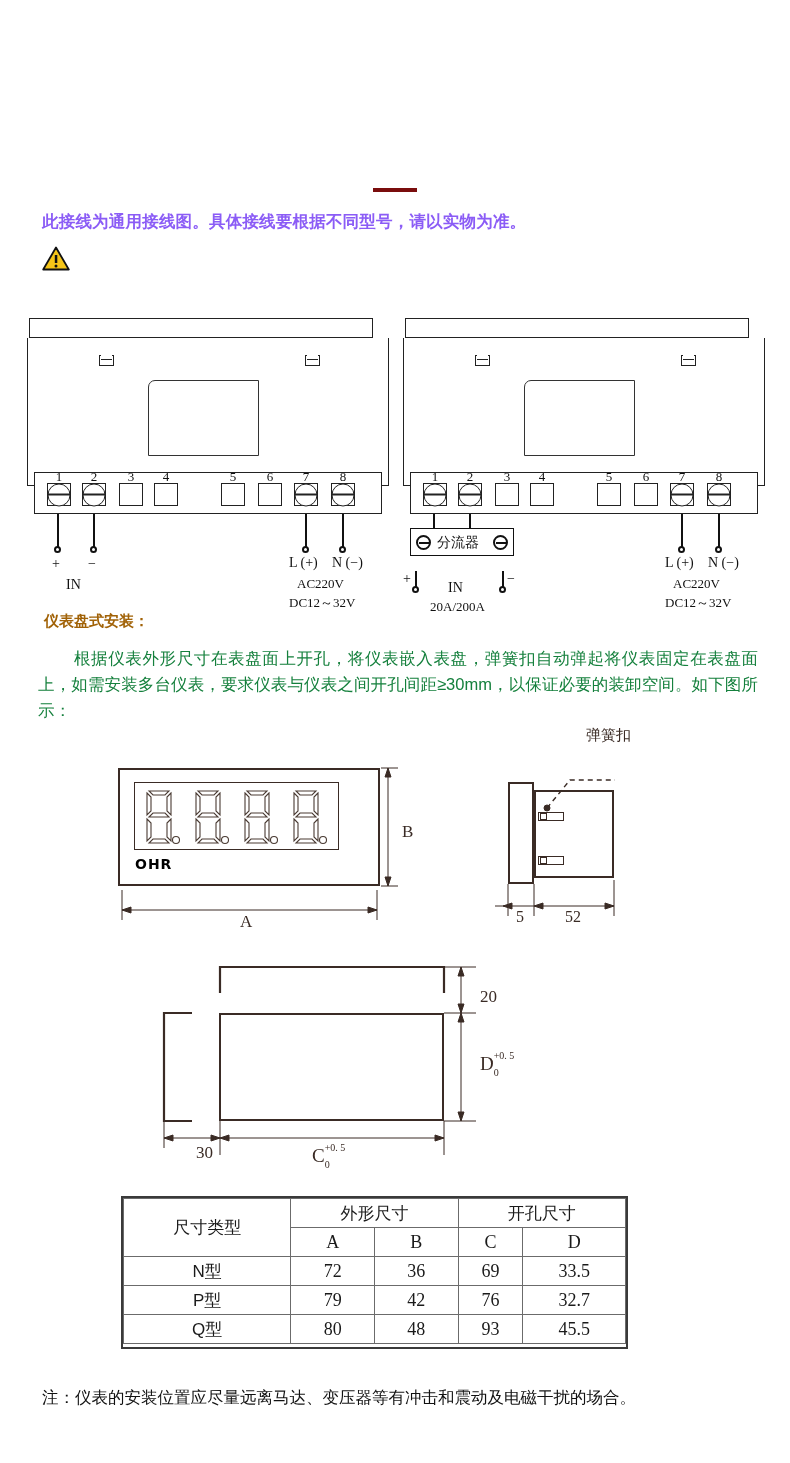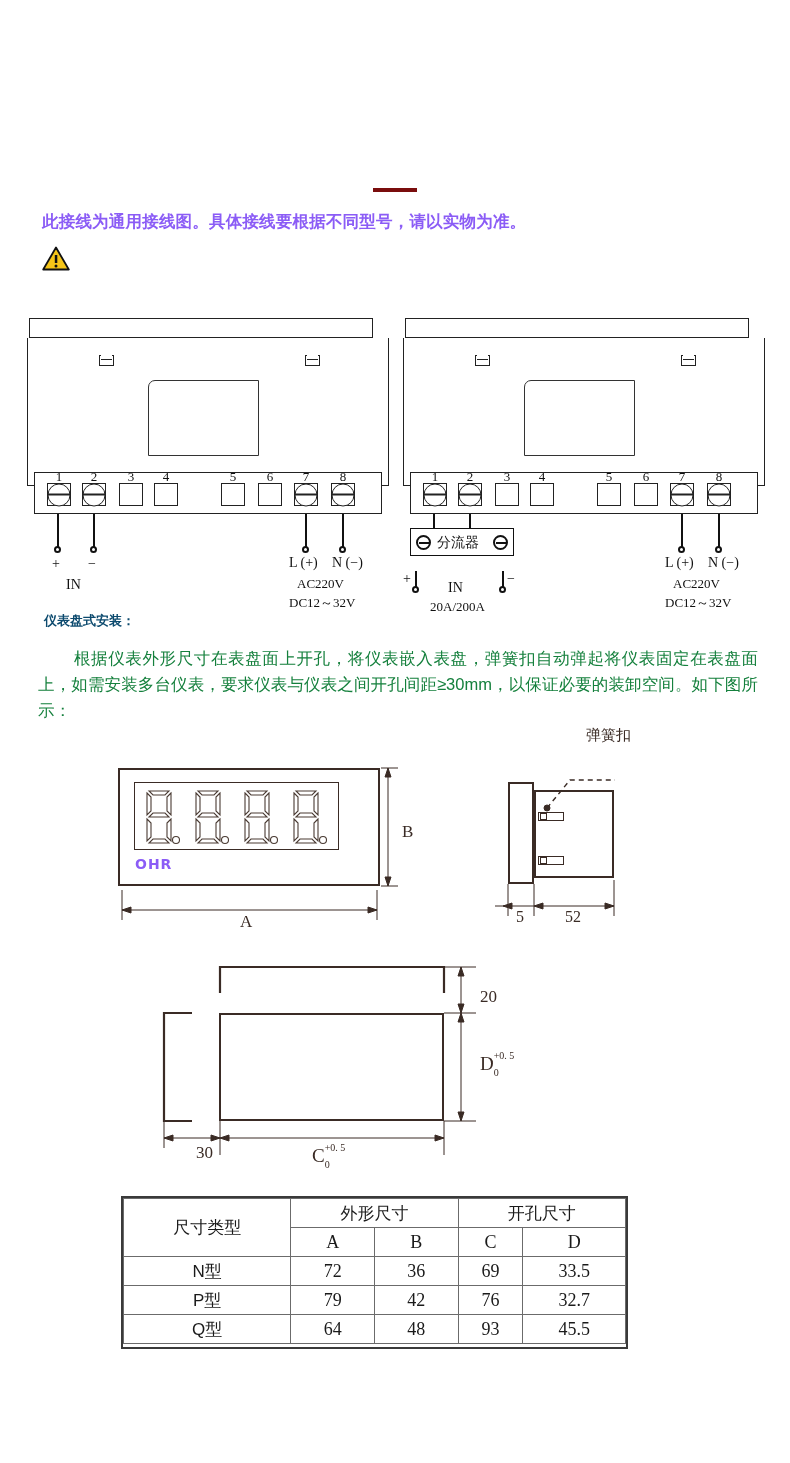--- a/index.html
+++ b/index.html
@@ -107,42 +107,42 @@
     border:2px solid #111; background:#fff;
   }
   .shunt-term:after{
     content:""; position:absolute; left:1px; top:50%; margin-top:-1px;
     width:11px; height:2px; background:#111;
   }
 
   
   .sec-head {
     position:absolute; left:44px; top:612px;
-    font-size:13px; font-weight:bold; color:#0c4a6e;
+    font-size:15px; font-weight:bold; color:#a16207;
   }
   .para {
     position:absolute; left:38px; top:645px; width:720px;
     font-size:16.5px; line-height:26px; color:#15803d;
     text-indent:36px; text-align:justify;
   }
 
   
   .dimarea { position:absolute; left:0; top:740px; width:790px; height:210px; }
 
   .front-face {
     position:absolute; left:118px; top:28px; width:262px; height:118px;
     border:2.2px solid #3a2b25; background:#fff;
   }
   .display-win {
     position:absolute; left:14px; top:12px; width:205px; height:68px;
     border:1.4px solid #3a2b25; background:#fff;
   }
   .ohr {
     position:absolute; left:15px; top:86px;
-    font-size:14px; font-weight:bold; letter-spacing:1px; color:#8b5cf6;
+    font-size:14px; font-weight:bold; letter-spacing:1px; color:#000000;
     font-family:"DejaVu Sans","Liberation Sans",sans-serif;
   }
   .dimtxt {
     position:absolute; font-family:"Liberation Serif","DejaVu Serif",serif;
     font-size:17px; color:#3a2b25;
   }
 
   .side-face {
     position:absolute; left:508px; top:42px; width:26px; height:102px;
     border:2.2px solid #3a2b25; background:#fff;
@@ -518,23 +518,24 @@
       </tr>
       <tr>
         <td class="cn">P型</td>
         <td>79</td>
         <td>42</td>
         <td>76</td>
         <td>32.7</td>
       </tr>
       <tr>
         <td class="cn">Q型</td>
-        <td>64</td>
+        <td>80</td>
         <td>48</td>
         <td>93</td>
         <td>45.5</td>
       </tr>
     </tbody>
   </table>
   <div class="tbl-border"></div>
 
+  <div class="note">注：仪表的安装位置应尽量远离马达、变压器等有冲击和震动及电磁干扰的场合。</div>
 
 </div>
 
 </body></html>

